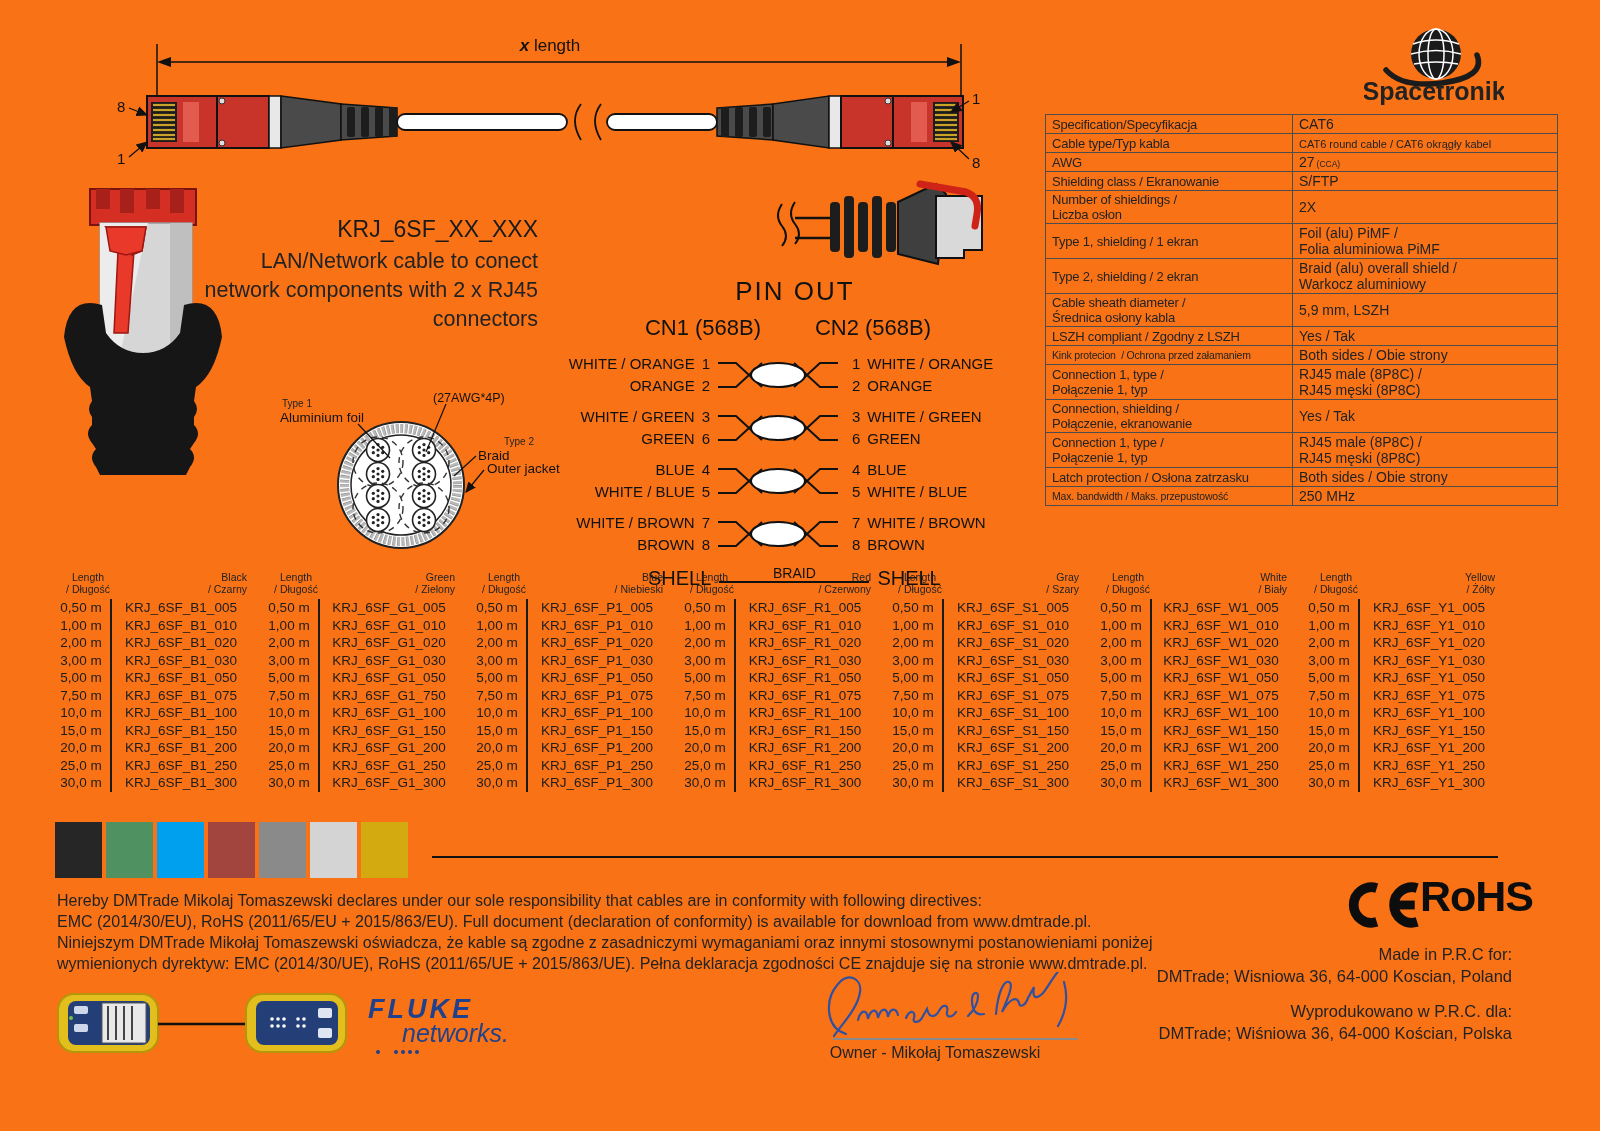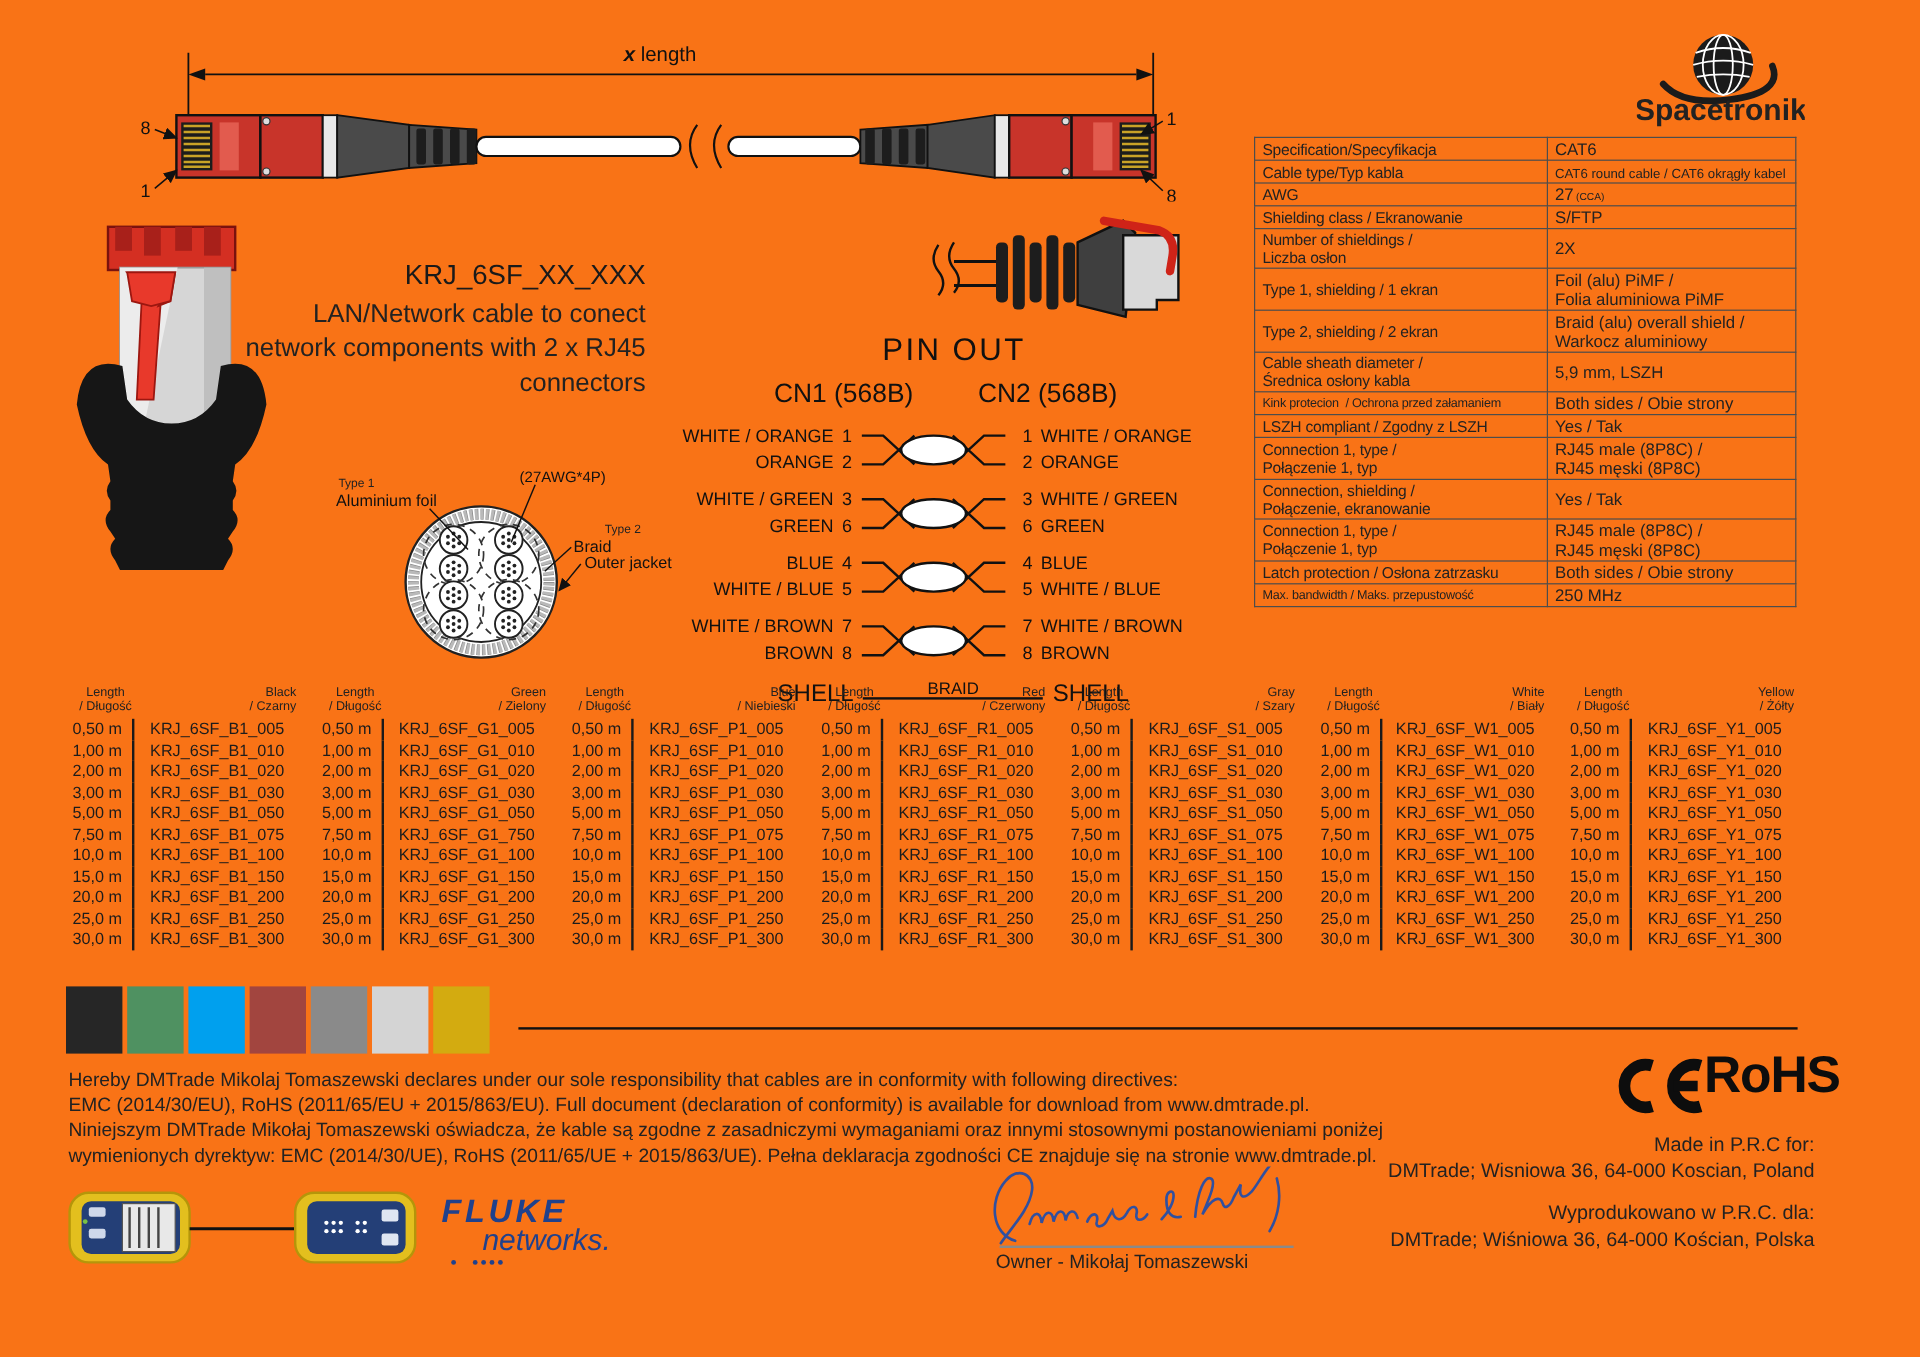--- a/index.html
+++ b/index.html
@@ -31,21 +31,21 @@
   .twist{width:120px;height:44px;margin:0 8px 0 8px;flex:none;}
   .shellrow{display:flex;align-items:flex-end;margin-top:10px;color:#111;}
   .shell{font-size:20px;}
   .shell.first{margin-left:88px;}
   .braidwrap{width:150px;margin:0 8px;display:flex;flex-direction:column;align-items:center;}
   .braidlbl{font-size:14px;line-height:15px;}
   .braidline{width:100%;border-top:2px solid #111;margin-bottom:7px;}
 
   
   .spectbl{left:1045px;top:114px;width:452px;}
-  .spectbl table{border-collapse:collapse;width:452px;}
+  .spectbl table{border-collapse:collapse;width:513px;}
   .spectbl td{border:1.2px solid #4d4d4d;padding:1px 6px;vertical-align:middle;white-space:pre;font-size:14px;color:#222;}
   .spectbl td.lbl{width:234px;font-size:13px;letter-spacing:-0.2px;}
   .spectbl td.lbl.small{font-size:10.5px;}
   .spectbl td.val span{white-space:pre;}
   .spectbl td.val .v.small{font-size:11px;}
   .spectbl .vnote{font-size:8.5px;margin-left:2px;}
 
   
   .pgroups{left:52px;top:572px;width:1448px;display:flex;gap:10px;}
   .pgroup{width:198px;flex:none;}
@@ -410,26 +410,26 @@
             <td class="lbl">Type 2, shielding / 2 ekran</td>
             <td class="val"><span class="v">Braid (alu) overall shield /
 Warkocz aluminiowy</span><span class="vnote"></span></td>
           </tr>
           <tr>
             <td class="lbl">Cable sheath diameter /
 Średnica osłony kabla</td>
             <td class="val"><span class="v">5,9 mm, LSZH</span><span class="vnote"></span></td>
           </tr>
           <tr>
+            <td class="lbl">LSZH compliant / Zgodny z LSZH</td>
+            <td class="val"><span class="v">Yes / Tak</span><span class="vnote"></span></td>
+          </tr>
+          <tr>
             <td class="lbl small">Kink protecion  / Ochrona przed załamaniem</td>
             <td class="val"><span class="v">Both sides / Obie strony</span><span class="vnote"></span></td>
-          </tr>
-          <tr>
-            <td class="lbl">LSZH compliant / Zgodny z LSZH</td>
-            <td class="val"><span class="v">Yes / Tak</span><span class="vnote"></span></td>
           </tr>
           <tr>
             <td class="lbl">Connection 1, type /
 Połączenie 1, typ</td>
             <td class="val"><span class="v">RJ45 male (8P8C) /
 RJ45 męski (8P8C)</span><span class="vnote"></span></td>
           </tr>
           <tr>
             <td class="lbl">Connection, shielding /
 Połączenie, ekranowanie</td>

